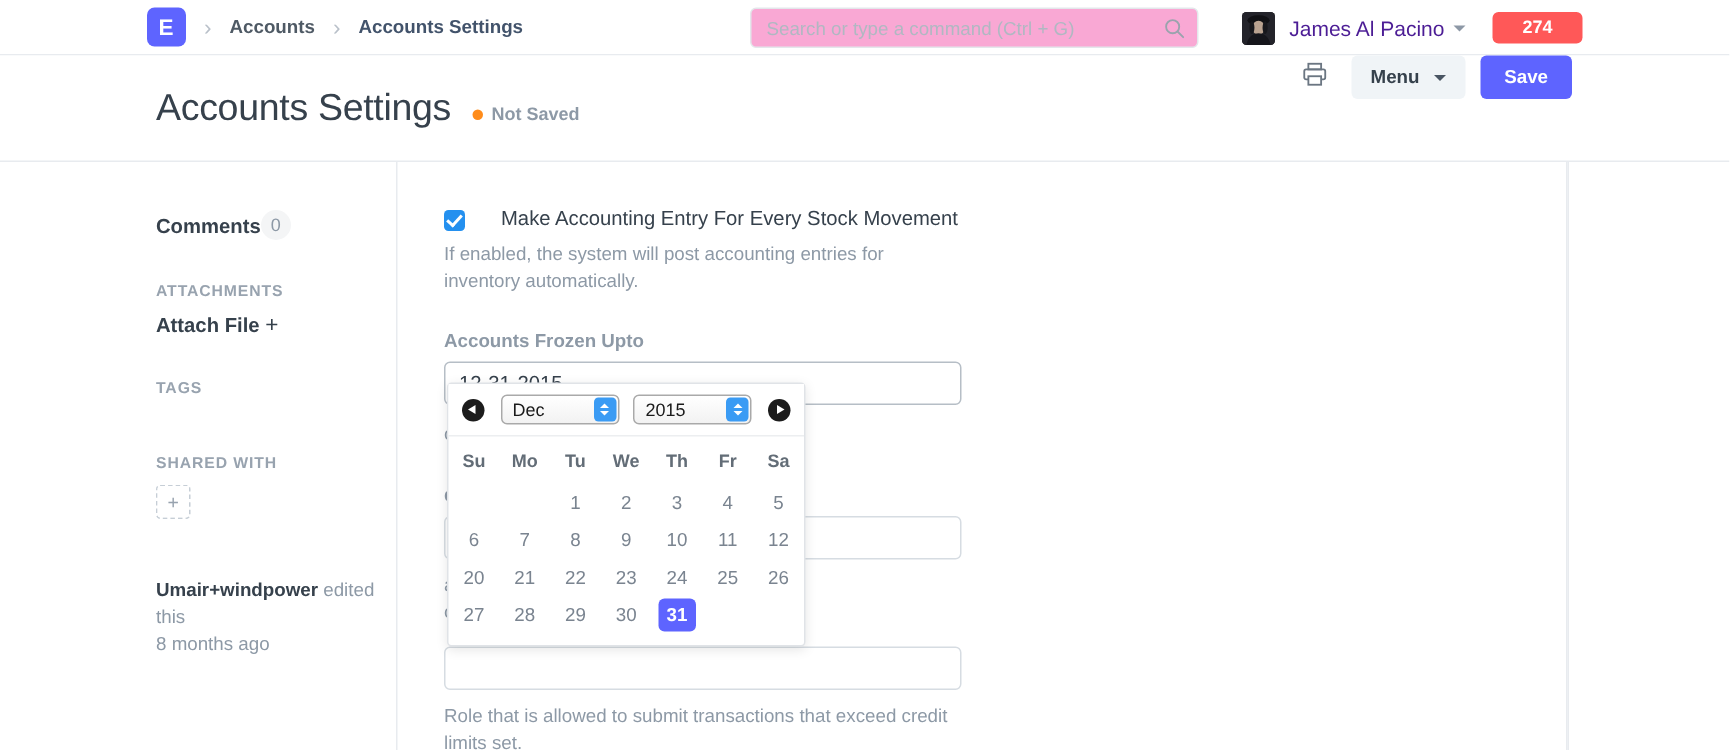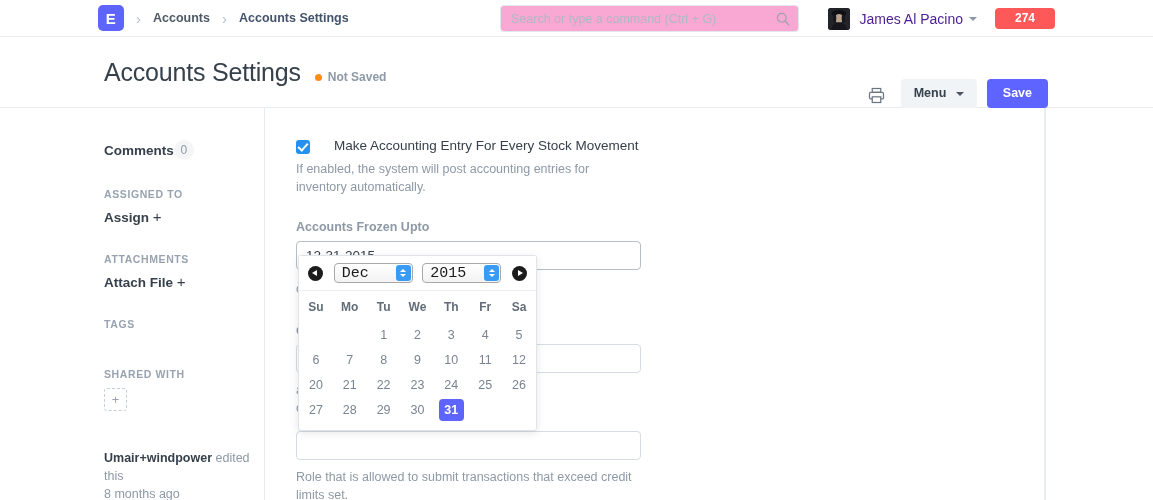--- a/index.html
+++ b/index.html
@@ -153,21 +153,21 @@
     width: 7px; height: 7px;
     border-radius: 50%;
     background: #ff8c1a;
     display: inline-block;
   }
   .page-actions {
     position: absolute;
     right: 105px; top: 0;
     height: 71px;
     display: flex;
-    align-items: flex-end;
+    align-items: flex-start;
     gap: 10px;
   }
   .icon-btn {
     background: transparent;
     border: none;
     padding: 4px 6px;
     cursor: pointer;
     line-height: 0;
   }
   .btn {
@@ -355,27 +355,27 @@
   }
   .dp-arrow.prev::after { left: 4px; border-right: 5px solid #fff; }
   .dp-arrow.next::after { right: 4px; border-left: 5px solid #fff; }
 
   .dp-select {
     position: relative;
     height: 20px;
     border: 1px solid #a9a9a9;
     border-radius: 4px;
     background: linear-gradient(#ffffff, #f2f2f2);
-    font-size: 15px;
+    font-size: 12px;
     color: #1a1a1a;
     display: flex;
     align-items: center;
     padding-left: 7px;
     cursor: pointer;
-    font-family: Liberation Mono, monospace;
+    font-family: Liberation Sans, sans-serif;
   }
   .dp-select.month { width: 79px; margin-left: 6px; }
   .dp-select.year  { width: 79px; margin-left: 5px; margin-right: 6px; }
   .dp-stepper {
     position: absolute;
     right: 1px; top: 1px;
     width: 15px; height: 16px;
     background: #3a9bf4;
     border-radius: 3px;
     display: flex; flex-direction: column;
@@ -500,27 +500,20 @@
 
 <div class="page-body">
   <div class="col-spacer-left"></div>
 
   <div class="sidebar">
     <div class="comments-row">
       <span class="comments-label">Comments</span>
       <span class="comments-count">0</span>
     </div>
 
-    <div class="side-group">
-      <div class="side-head">ASSIGNED TO</div>
-      <div class="side-action">
-        <span>Assign</span>
-        <span class="plus">+</span>
-      </div>
-    </div>
 
     <div class="side-group">
       <div class="side-head">ATTACHMENTS</div>
       <div class="side-action">
         <span>Attach File</span>
         <span class="plus">+</span>
       </div>
     </div>
 
     <div class="side-group">

